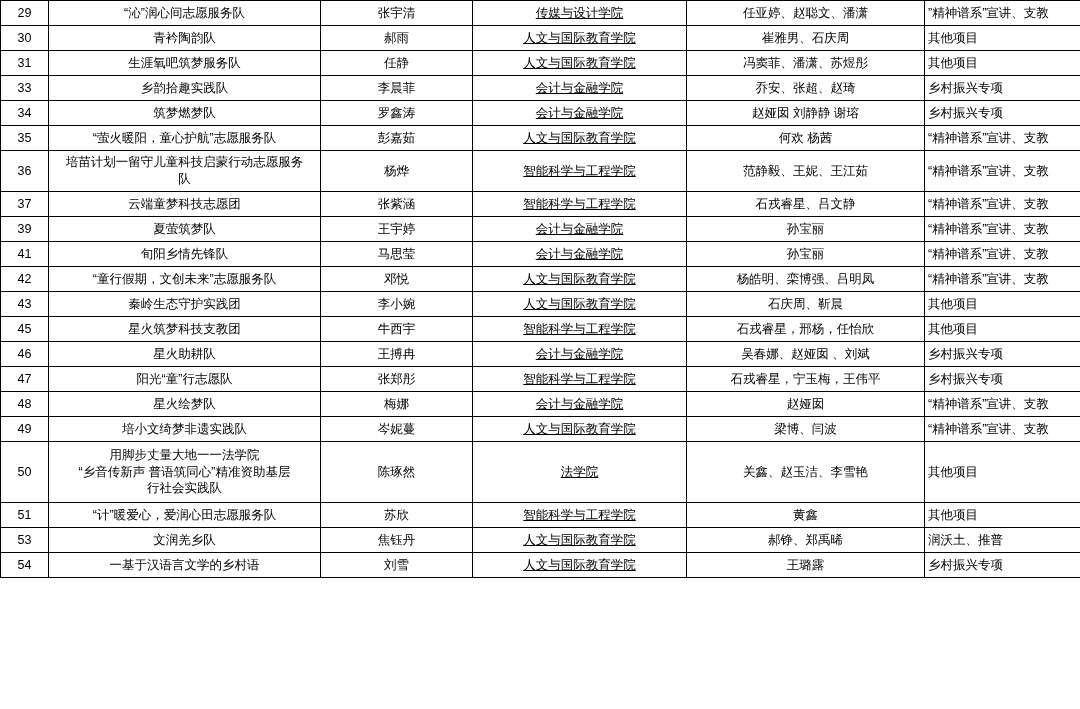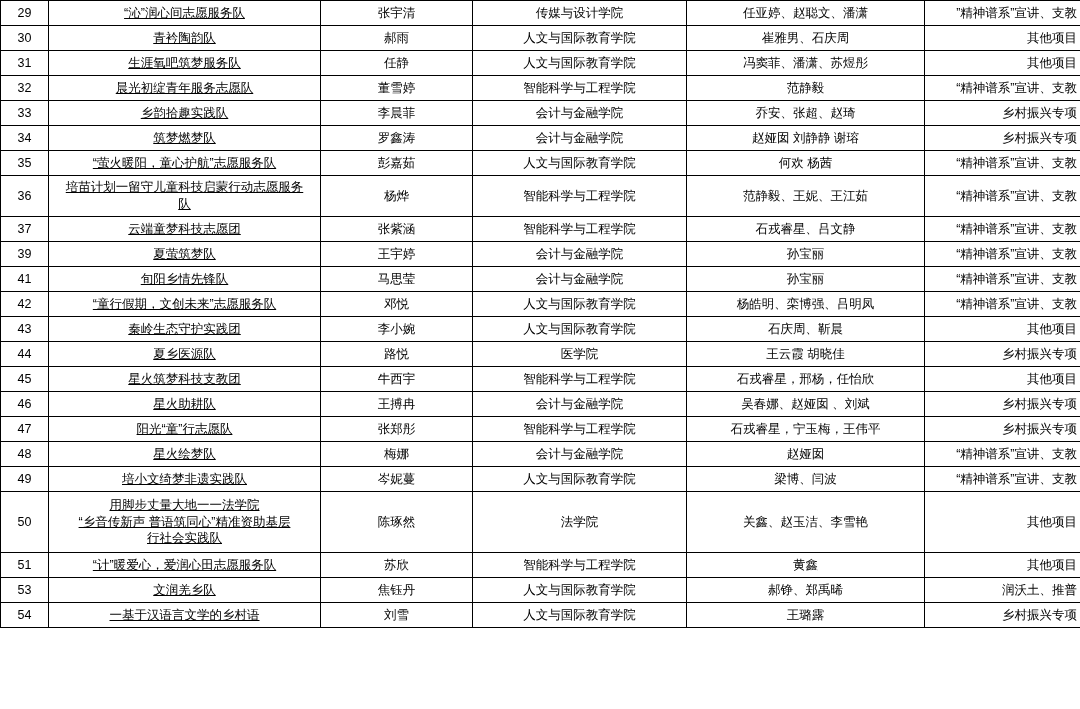--- a/index.html
+++ b/index.html
@@ -40,27 +40,27 @@
     white-space: pre-line;
   }
   col.c-idx   { width: 48px; }
   col.c-team  { width: 272px; }
   col.c-lead  { width: 152px; }
   col.c-col   { width: 214px; }
   col.c-mem   { width: 238px; }
   col.c-cat   { width: 156px; }
 
   td.idx   { font-size: 12.5px; }
-  td.team  { font-size: 12.5px; text-decoration: underline; }
+  td.team  { font-size: 12.5px; }
   td.lead  { font-size: 12.5px; }
-  td.coll  { font-size: 12.5px; }
+  td.coll  { font-size: 12.5px; text-decoration: underline; }
   td.mem   { font-size: 12.5px; margin-top: 38px; }
   td.cat   { font-size: 12.5px; letter-spacing: 0px; }
   td.cat.clip {
-    text-align: right;
+    text-align: left;
     overflow: hidden;
     white-space: nowrap;
   }
   .row-h1 { height: 25px; }
   .row-h2 { height: 41px; }
   .row-h3 { height: 61px; }
 </style>
 </head>
 <body>
 
@@ -93,28 +93,20 @@
         </tr>
         <tr class="row-h1">
           <td class="idx">31</td>
           <td class="team">生涯氧吧筑梦服务队</td>
           <td class="lead">任静</td>
           <td class="coll">人文与国际教育学院</td>
           <td class="mem">冯窦菲、潘潇、苏煜彤</td>
           <td class="cat clip">其他项目</td>
         </tr>
         <tr class="row-h1">
-          <td class="idx">32</td>
-          <td class="team">晨光初绽青年服务志愿队</td>
-          <td class="lead">董雪婷</td>
-          <td class="coll">智能科学与工程学院</td>
-          <td class="mem">范静毅</td>
-          <td class="cat clip">“精神谱系”宣讲、支教</td>
-        </tr>
-        <tr class="row-h1">
           <td class="idx">33</td>
           <td class="team">乡韵拾趣实践队</td>
           <td class="lead">李晨菲</td>
           <td class="coll">会计与金融学院</td>
           <td class="mem">乔安、张超、赵琦</td>
           <td class="cat clip">乡村振兴专项</td>
         </tr>
         <tr class="row-h1">
           <td class="idx">34</td>
           <td class="team">筑梦燃梦队</td>
@@ -172,28 +164,20 @@
           <td class="mem">杨皓明、栾博强、吕明凤</td>
           <td class="cat clip">“精神谱系”宣讲、支教</td>
         </tr>
         <tr class="row-h1">
           <td class="idx">43</td>
           <td class="team">秦岭生态守护实践团</td>
           <td class="lead">李小婉</td>
           <td class="coll">人文与国际教育学院</td>
           <td class="mem">石庆周、靳晨</td>
           <td class="cat clip">其他项目</td>
-        </tr>
-        <tr class="row-h1">
-          <td class="idx">44</td>
-          <td class="team">夏乡医源队</td>
-          <td class="lead">路悦</td>
-          <td class="coll">医学院</td>
-          <td class="mem">王云霞 胡晓佳</td>
-          <td class="cat clip">乡村振兴专项</td>
         </tr>
         <tr class="row-h1">
           <td class="idx">45</td>
           <td class="team">星火筑梦科技支教团</td>
           <td class="lead">牛西宇</td>
           <td class="coll">智能科学与工程学院</td>
           <td class="mem">石戎睿星，邢杨，任怡欣</td>
           <td class="cat clip">其他项目</td>
         </tr>
         <tr class="row-h1">

